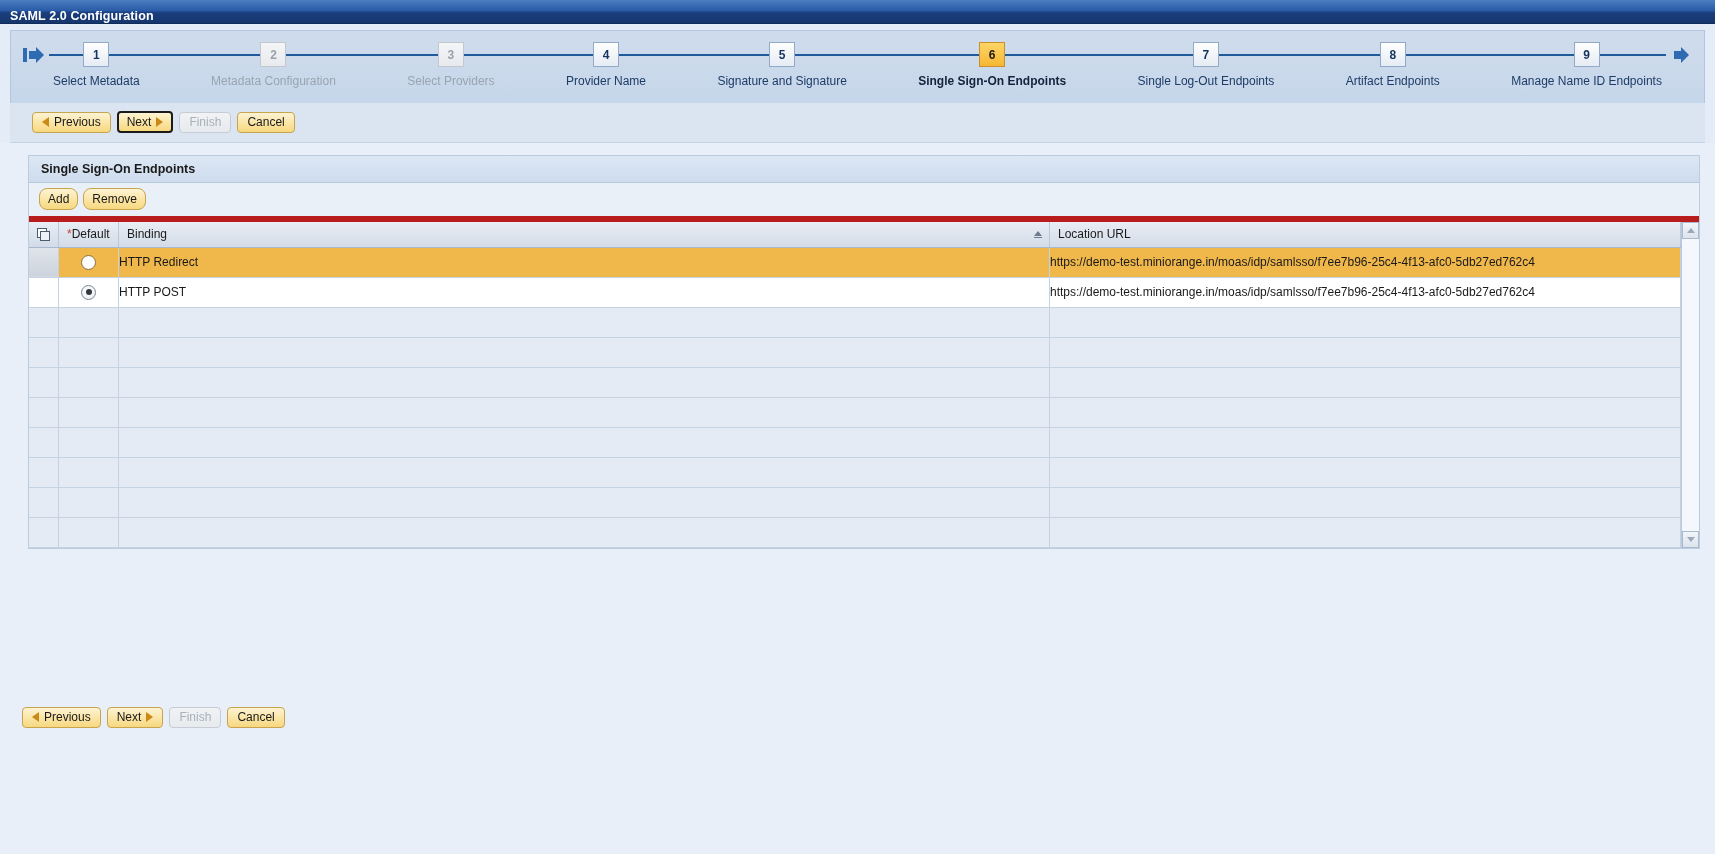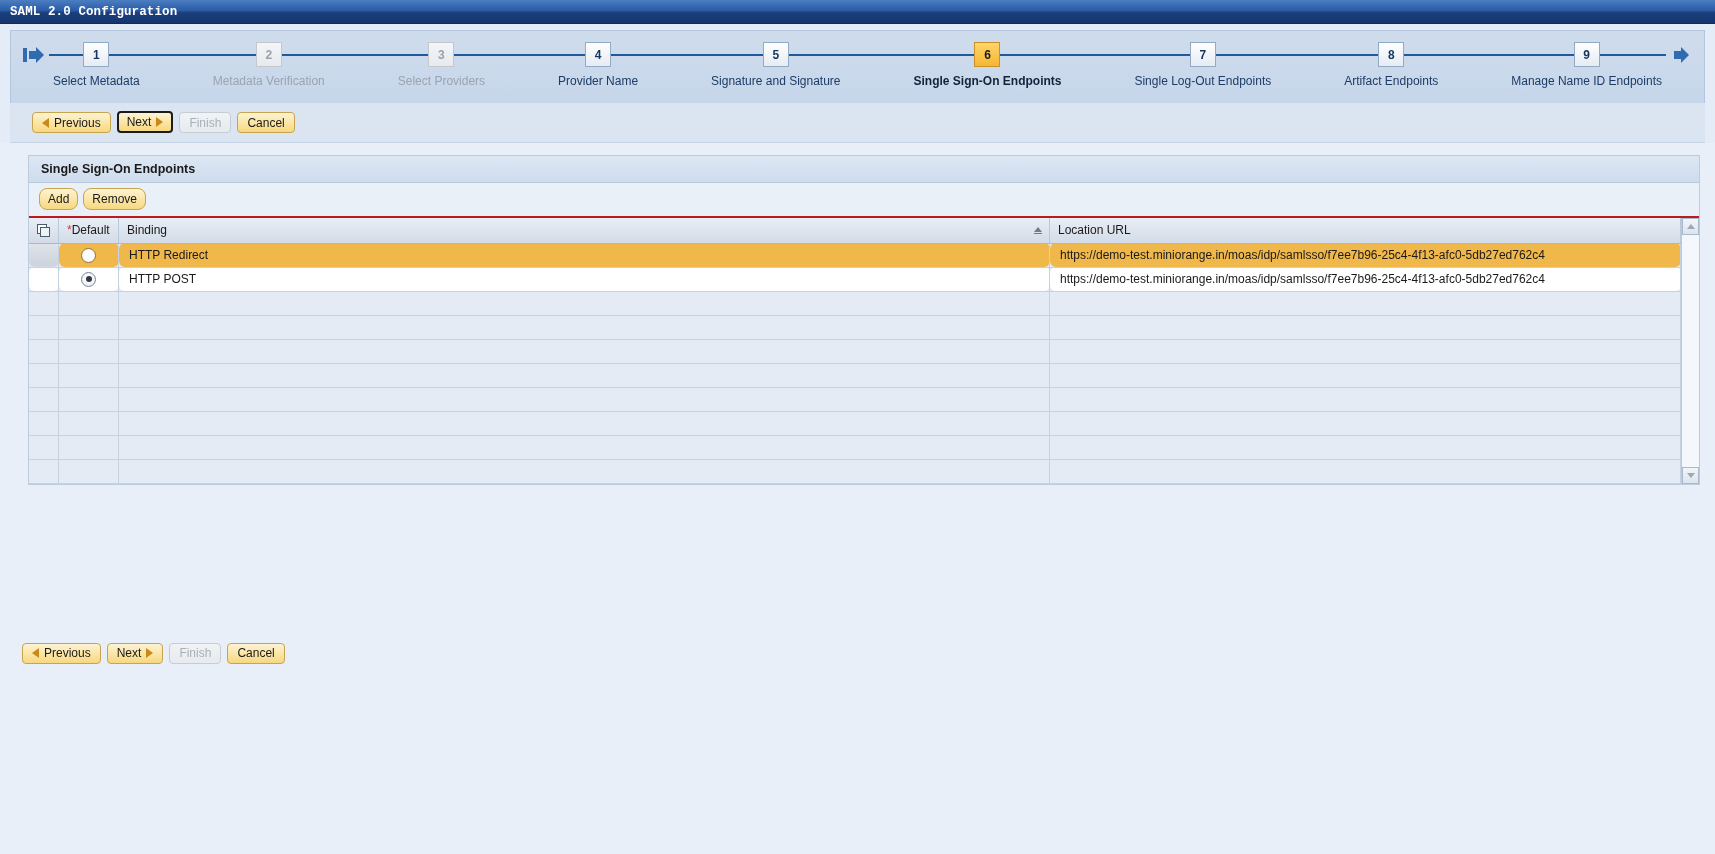--- a/index.html
+++ b/index.html
@@ -8,25 +8,24 @@
     overflow: hidden;
     background: #e9eff8;
     font-family: "Liberation Sans", sans-serif;
     font-size: 12px;
     color: #000;
   }
   
   .titlebar {
     height: 24px;
     background: linear-gradient(to bottom, #4a7ec0 0%, #2b5ca8 45%, #1b3f7e 55%, #15356c 100%);
-    display: flex; align-items: center;
+    display: flex; align-items: flex-end;
     padding-left: 10px;
     box-sizing: border-box;
     border-bottom: 1px solid #0f2b59;
-    font-family: Liberation Mono, monospace;
   }
   .titlebar-text {
     color: #ffffff;
     font-size: 12.5px;
     font-weight: bold;
     letter-spacing: .1px;
   }
   
   .wizard-shell {
     background: #e4ecf7;
@@ -106,21 +105,21 @@
     color: #1d3c66;
     white-space: nowrap;
   }
   .step.disabled .step-label { color: #9aa4b2; }
   .step.current .step-label { font-weight: bold; color: #14223c; }
 
   
   .toolbar {
     background: #dbe5f2;
     padding: 8px 0 9px 22px;
-    display: flex; align-items: flex-end; gap: 6px;
+    display: flex; align-items: center; gap: 6px;
     border-bottom: 1px solid #c3d2e5;
   }
   .toolbar-bottom {
     background: #e9eff8;
     border-bottom: none;
     border-top: none;
     padding: 8px 0 9px 22px;
   }
   .btn {
     display: inline-flex; align-items: center; gap: 5px;
@@ -186,21 +185,21 @@
     background: linear-gradient(to bottom, #fdf3d4 0%, #fbe6a8 50%, #f7d87f 100%);
     border: 1px solid #c8a44e;
     border-radius: 8px;
     color: #1a1a1a;
     cursor: pointer;
   }
 
   
   .table-wrap {
     display: flex;
-    border-top: 2px solid #b91c1c;
+    border-top: 6px solid #b91c1c;
   }
   table.grid {
     border-collapse: collapse;
     table-layout: fixed;
     flex: 1;
     background: #e4ebf5;
   }
   table.grid th {
     height: 25px;
     background: linear-gradient(to bottom, #e9eef5 0%, #d2dbe7 100%);
@@ -244,30 +243,29 @@
   .hdr-icon::before, .hdr-icon::after {
     content: "";
     position: absolute;
     border: 1px solid #4a5b6e;
     background: #fff;
   }
   .hdr-icon::before { left: 0; top: 0; width: 8px; height: 8px; }
   .hdr-icon::after  { left: 3px; top: 3px; width: 8px; height: 8px; background: #eef3fa; }
 
   table.grid td {
-    height: 24px;
+    height: 30px;
     border-right: 1px solid #c5d2e1;
     border-bottom: 1px solid #c5d2e1;
     font-size: 12px;
-    padding: 0 10px;
+    padding: 0 0;
     color: #1a1a1a;
     box-sizing: border-box;
     overflow: hidden;
     white-space: nowrap;
-    border-radius: 6px;
   }
   td.cell-sel {
     width: 26px;
     padding: 0;
     background: linear-gradient(to bottom, #dfe4ea 0%, #ccd3dc 100%);
     border-right: 1px solid #a8b5c5;
     cursor: pointer;
   }
   td.cell-def { width: 60px; text-align: center; padding: 0; }
   tr.row-odd  td { background: #ffffff; }
@@ -355,21 +353,21 @@
         </svg>
       </div>
 
       <div class="steps">
         <div class="step">
           <div class="step-num">1</div>
           <div class="step-label">Select Metadata</div>
         </div>
         <div class="step disabled">
           <div class="step-num">2</div>
-          <div class="step-label">Metadata Verification</div>
+          <div class="step-label">Metadata Configuration</div>
         </div>
         <div class="step disabled">
           <div class="step-num">3</div>
           <div class="step-label">Select Providers</div>
         </div>
         <div class="step">
           <div class="step-num">4</div>
           <div class="step-label">Provider Name</div>
         </div>
         <div class="step">

